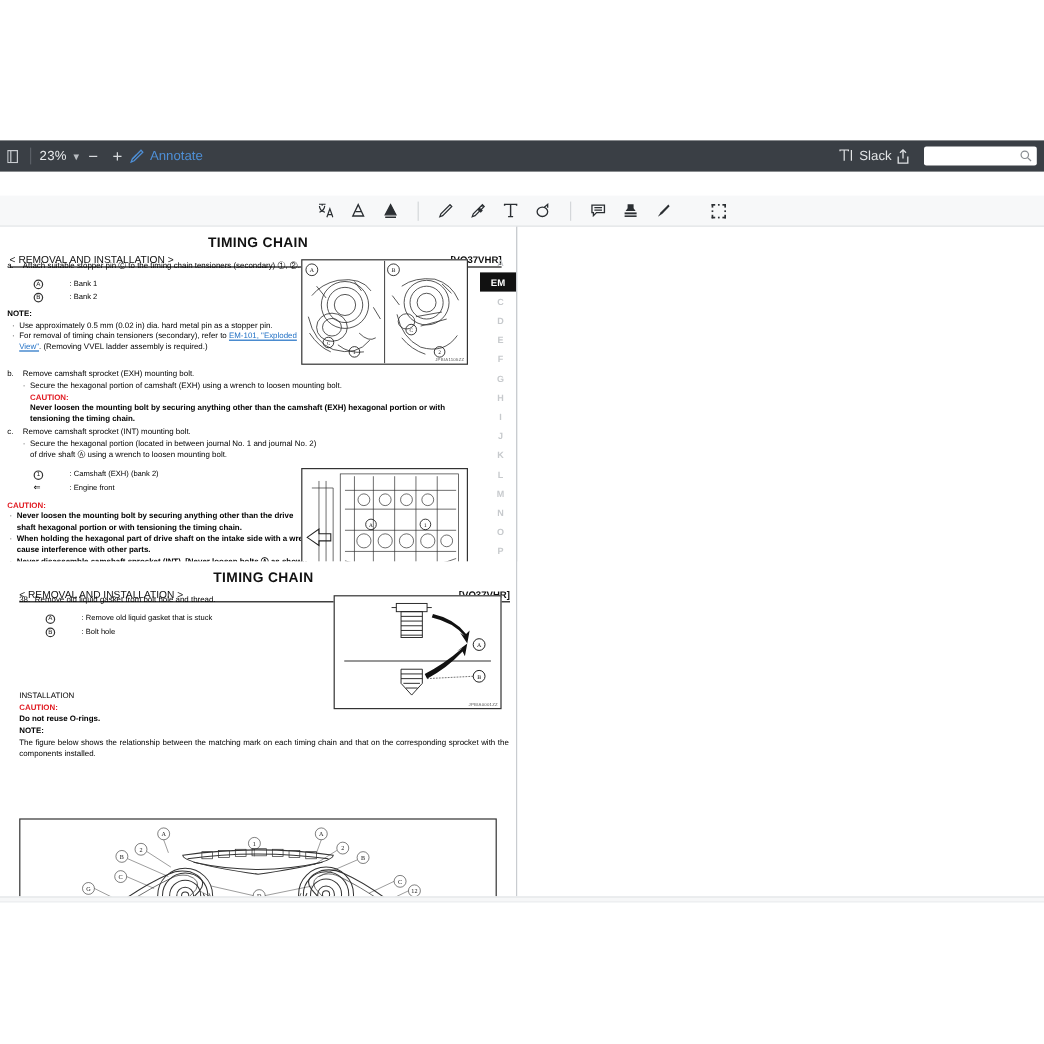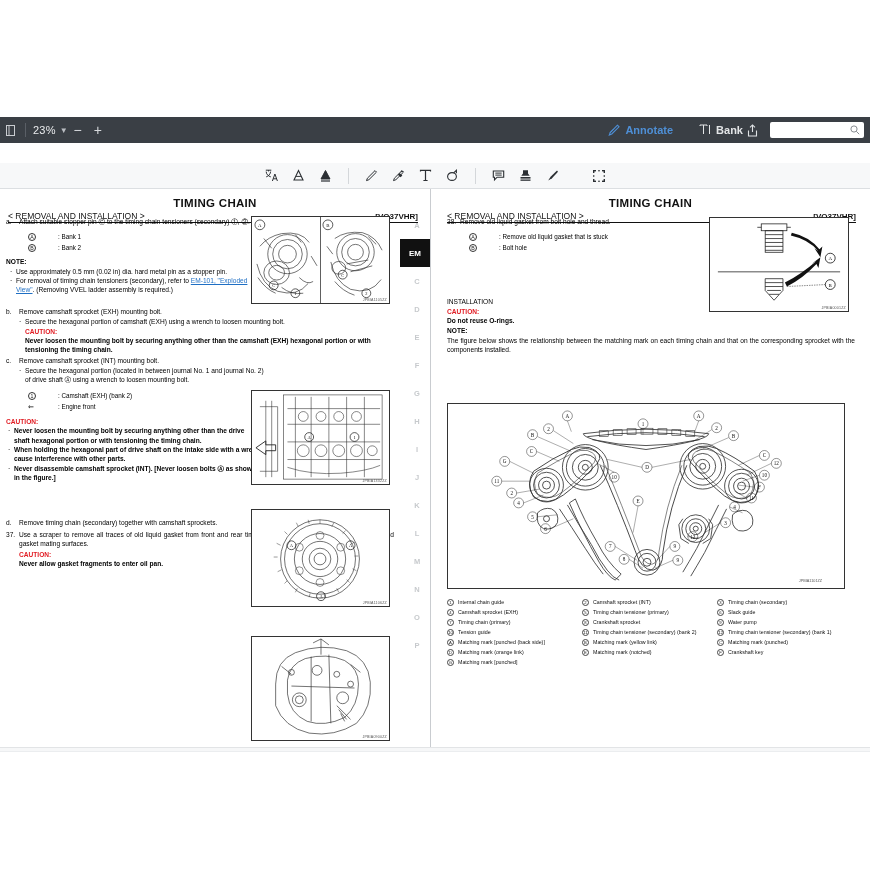--- a/index.html
+++ b/index.html
@@ -19,21 +19,21 @@
   }
   .tb-left { display:flex; align-items:center; height:100%; padding-left:2px; }
   .tb-sidebar-icon {
     width: 16px; height: 100%; display:flex; align-items:center; justify-content:center;
     color:#c9ccd0;
   }
   .tb-div { width:1px; height:14px; background:#5a5f66; margin:0 7px; }
   .zoom-val { font-size: 11px; color:#e9ebed; letter-spacing:.2px; }
   .chev { font-size: 8px; margin-left:4px; color:#b9bdc2; }
   .zbtn { font-size: 14px; color:#d7dadd; padding:0 6px; line-height:1; }
-  .tb-center { flex:1; display:flex; align-items:center; justify-content:flex-end; gap:26px;font-weight:bold;}
+  .tb-center { flex:1; display:flex; align-items:center; justify-content:space-between; gap:37px;}
   .tool-grp { display:flex; align-items:center; gap:5px; }
   .tool-grp .lbl { font-size:11px; }
   .annotate { color:#4e8fd6; }
   .annotate .lbl { color:#4e8fd6; }
   .edit { color:#e3e5e7; }
   .tb-right { display:flex; align-items:center; padding-right:6px; gap:8px; }
   .share-ico { color:#dfe2e5; font-size:12px; padding:0 4px; }
   .searchbox {
     width: 94px; height: 16px; background:#fff; border-radius:2px;
     display:flex; align-items:center; justify-content:flex-end; padding-right:4px;
@@ -62,21 +62,21 @@
     width:27px; height:26px; display:flex; align-items:center; justify-content:center;
     color:#2b2f33;
   }
   .anno-sep { width:1px; height:16px; background:#d4d7da; margin:0 9px; }
   .anno-gap { width:20px; }
   svg { display:block; }
 
   
   .doc {
     position:absolute; left:0; top:189px; width:870px; height:558px;
-    background:#ffffff; display:flex;
+    background:#ffffff; display:flex;flex-direction:column;
   }
   .page {
     position:relative; height:100%; background:#fff; overflow:hidden;
   }
   .page-left { width:431px; border-right:1px solid #c9ccd0; }
   .page-right { width:439px; }
   .page-inner { position:absolute; inset:0; padding:5px 0 0 0; }
 
   
   .pg-title {
@@ -197,21 +197,21 @@
         </span>
         <span class="lbl">Annotate</span>
       </div>
       <div class="tool-grp edit">
         <span>
           <svg width="12" height="12" viewBox="0 0 12 12">
               <path d="M1 2 L1 1 L8 1 L8 2 M4.5 1 L4.5 10" fill="none" stroke="#e3e5e7" stroke-width="1"></path>
               <line x1="10.5" y1="1" x2="10.5" y2="10" stroke="#e3e5e7" stroke-width="1"></line>
             </svg>
         </span>
-        <span class="lbl">Bank</span>
+        <span class="lbl">Slack</span>
       </div>
     </div>
 
     <div class="tb-right">
       <span class="share-ico">
         <svg width="11" height="13" viewBox="0 0 11 13">
             <path d="M5.5 1 L5.5 8 M3 3.3 L5.5 0.9 L8 3.3" fill="none" stroke="#dfe2e5" stroke-width="1.1"></path>
             <path d="M1.5 6.5 L1.5 12 L9.5 12 L9.5 6.5" fill="none" stroke="#dfe2e5" stroke-width="1.1"></path>
           </svg>
       </span>

